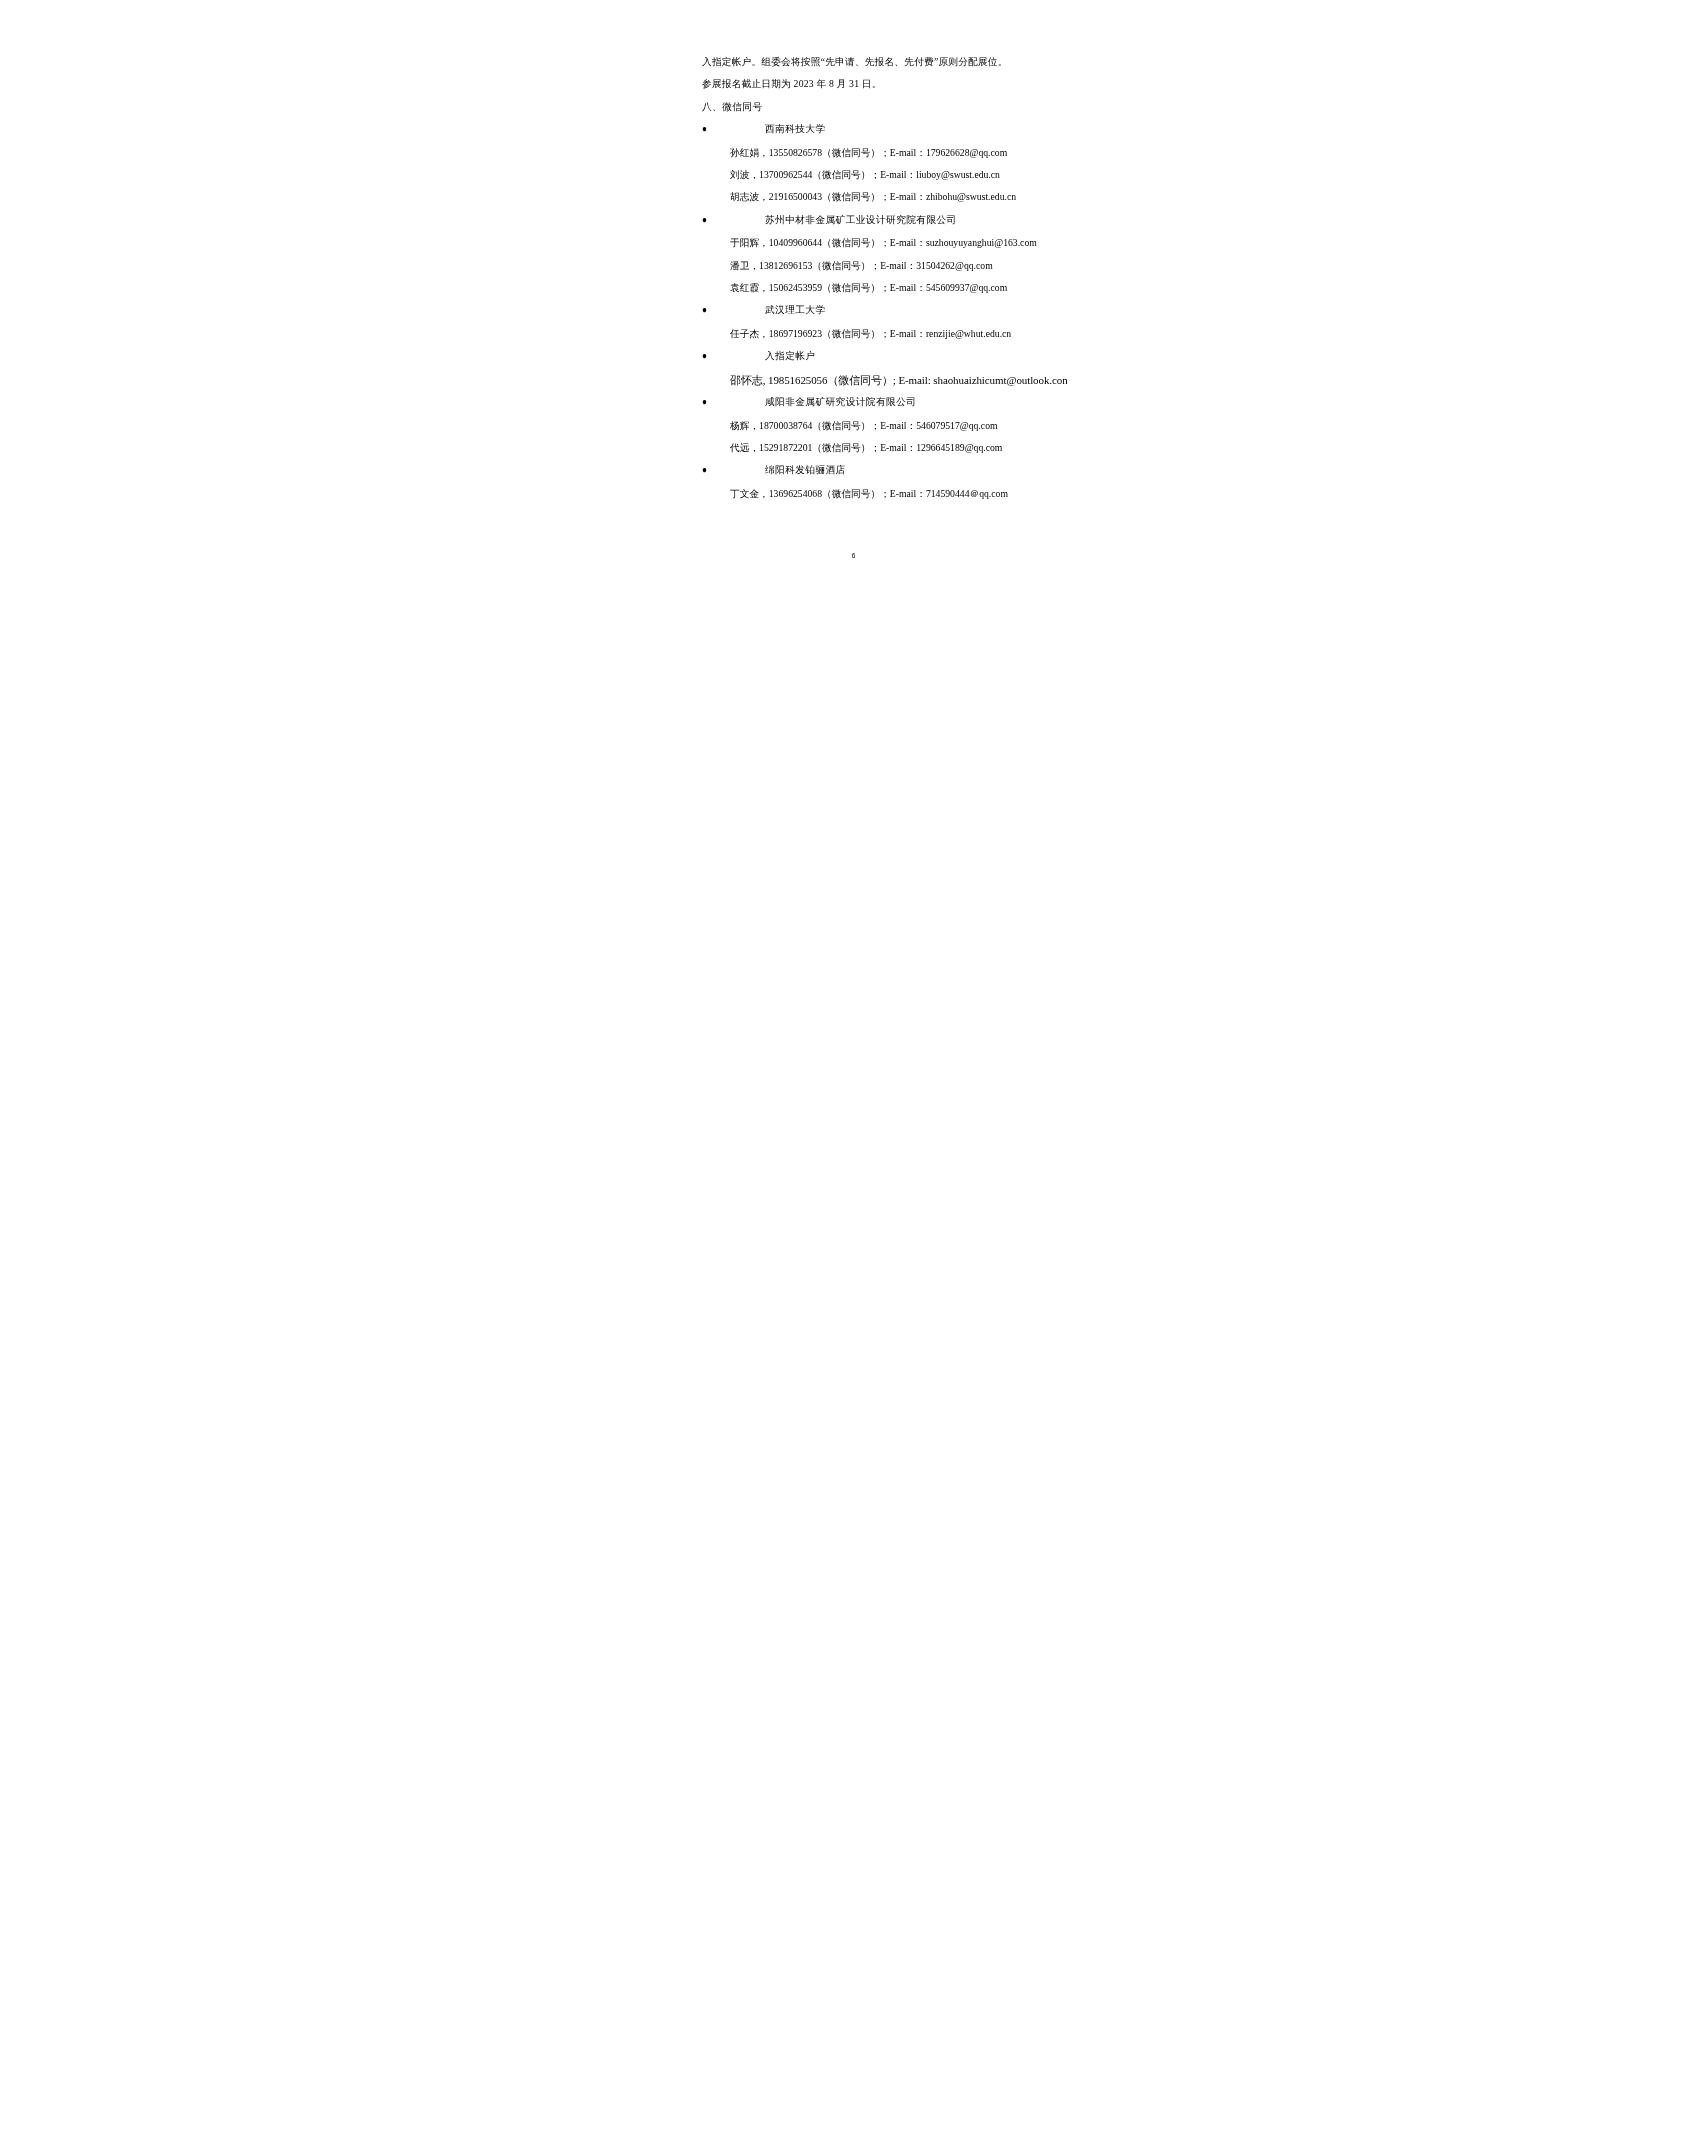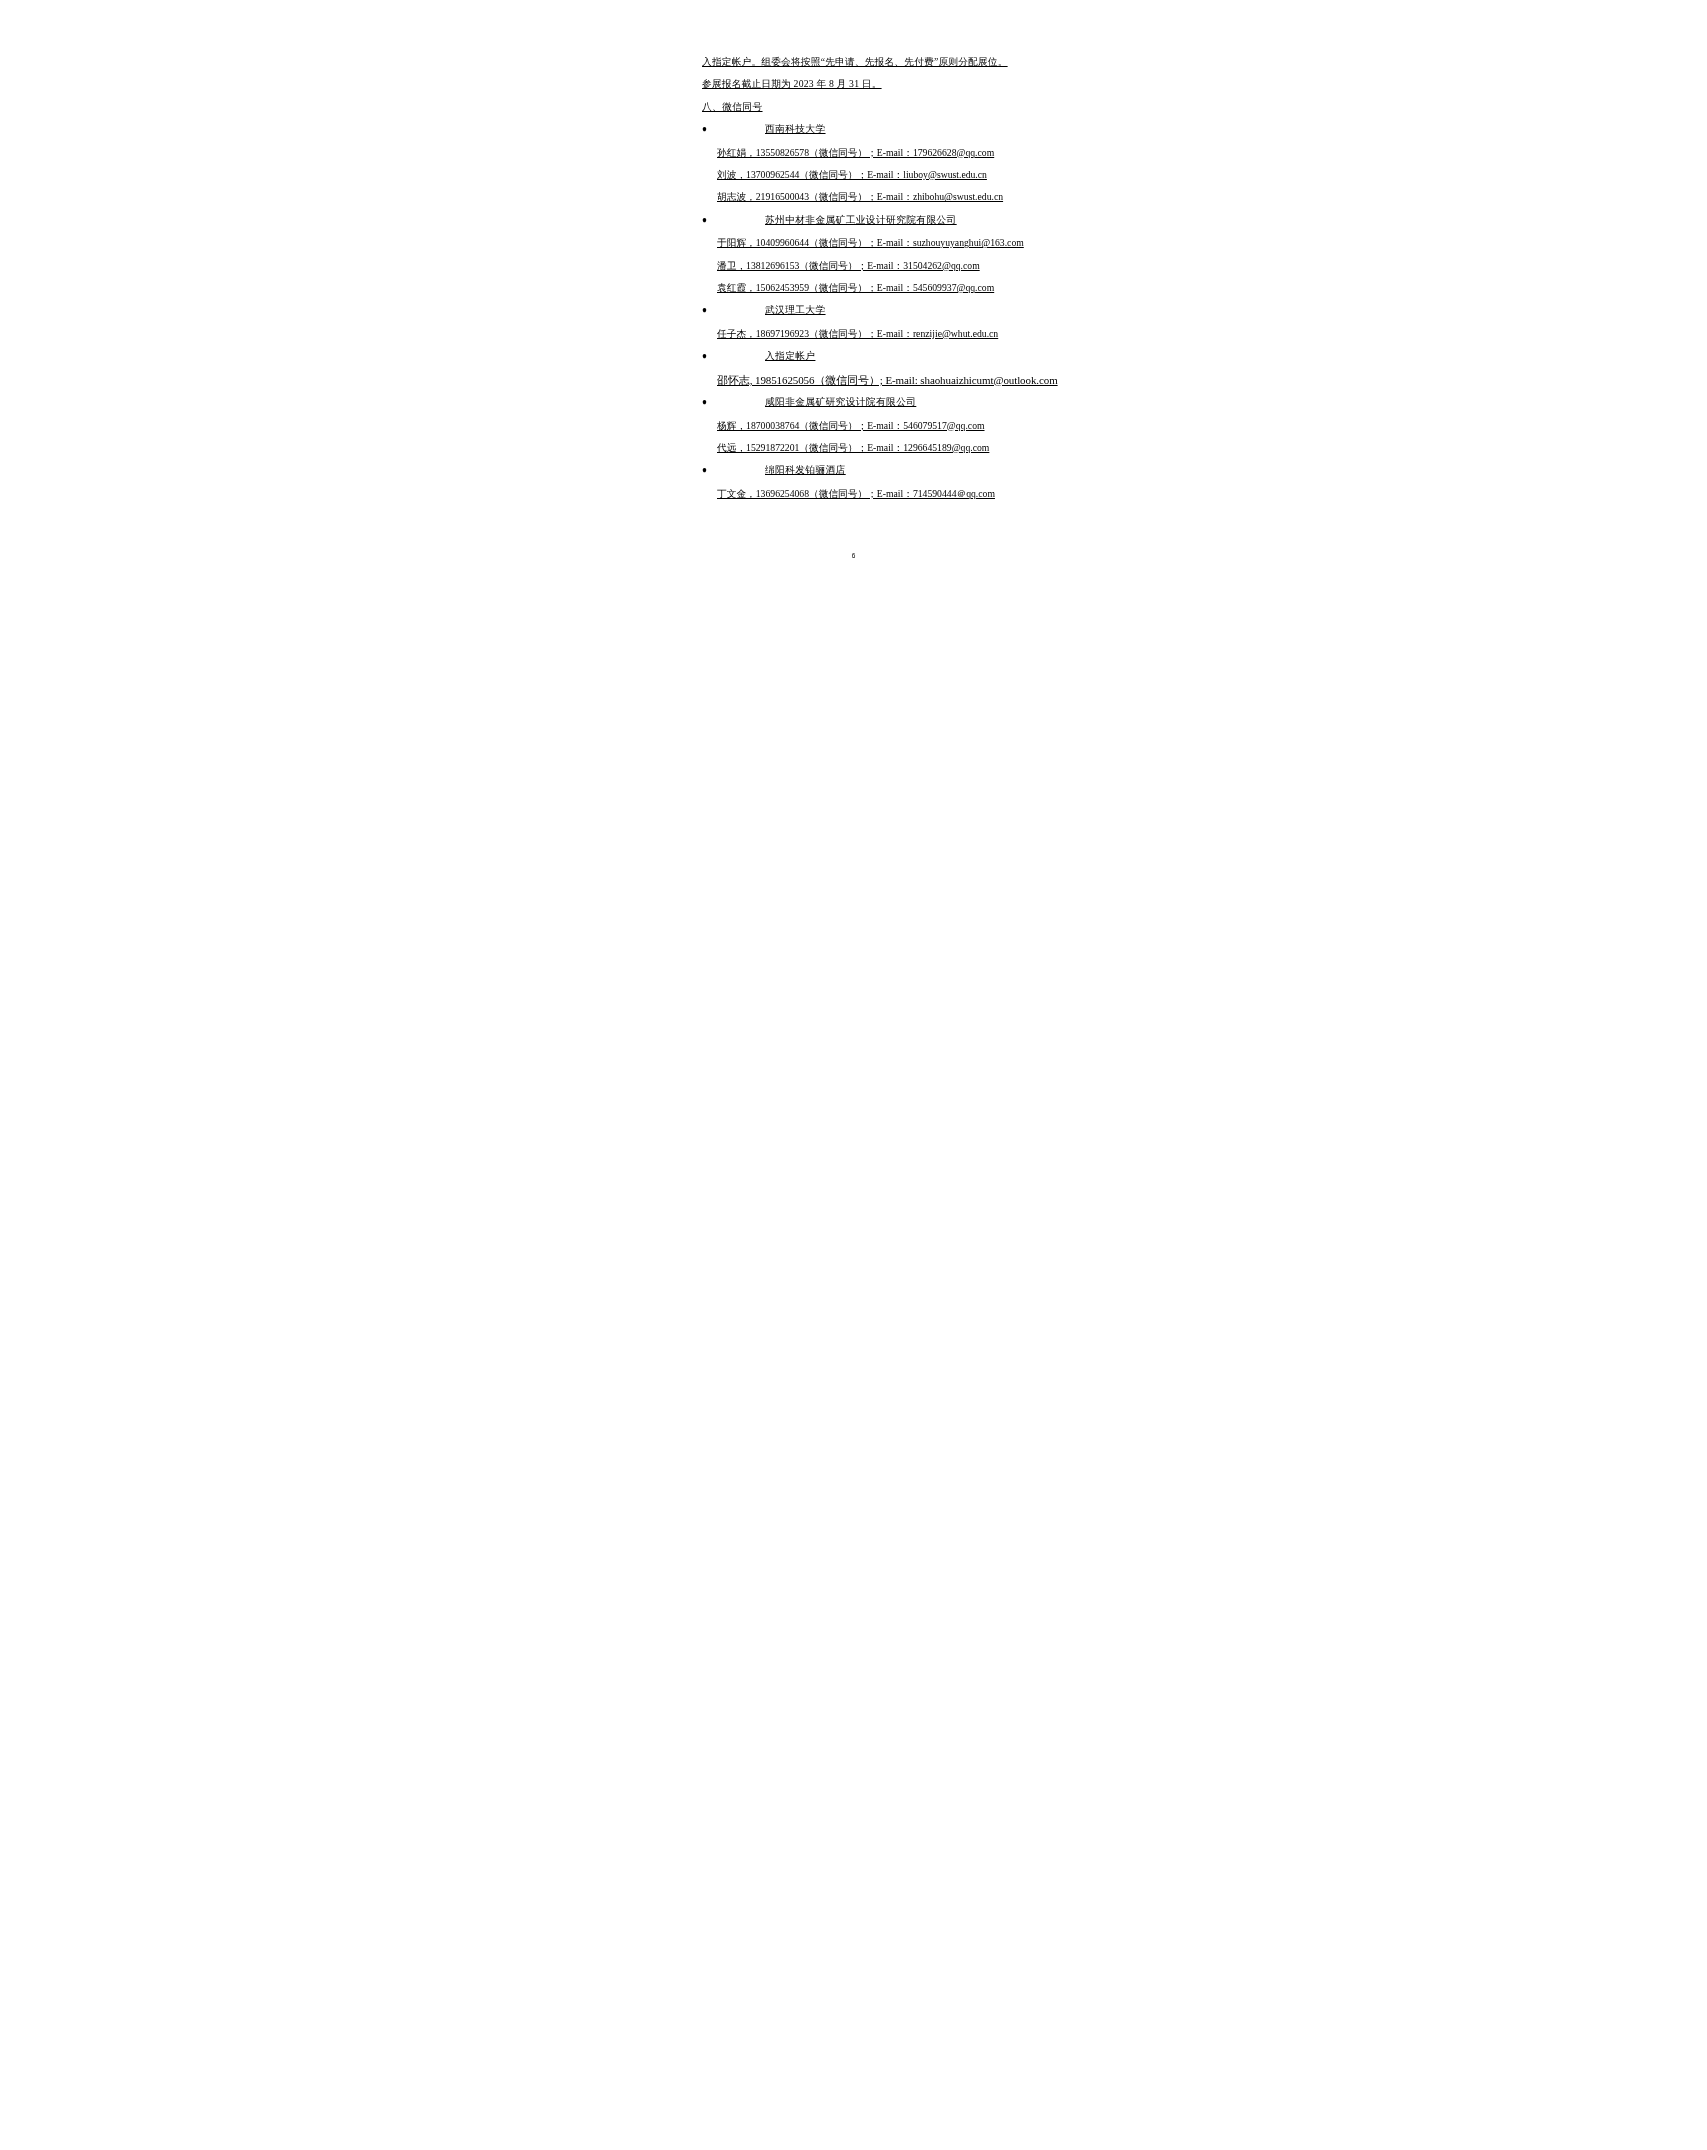--- a/index.html
+++ b/index.html
@@ -20,41 +20,40 @@
   .content {
     position: absolute;
     left: 62px;
     top: 51px;
     width: 306px;
   }
   .line {
     font-size: 9.7px;
     line-height: 22.4px;
     white-space: nowrap;
-    text-decoration: underline;
   }
   .para {
     letter-spacing: 0.2px;
   }
   .heading {
     letter-spacing: 0.4px;
   }
   .bullet-line .bullet {
     display: inline-block;
     width: 15px;
     font-size: 8.2px;
     vertical-align: baseline;
     transform: scaleY(1.25);
   }
   .bullet-line .org {
     letter-spacing: 0.4px;
     margin-left: 48px;
   }
   .contact {
-    margin-left: 15px;
+    margin-left: 28px;
   }
   .contact.tight {
     font-size: 11px;
     letter-spacing: -0.1px;
   }
   .page-number {
     position: absolute;
     left: 0;
     right: 0;
     top: 552px;

